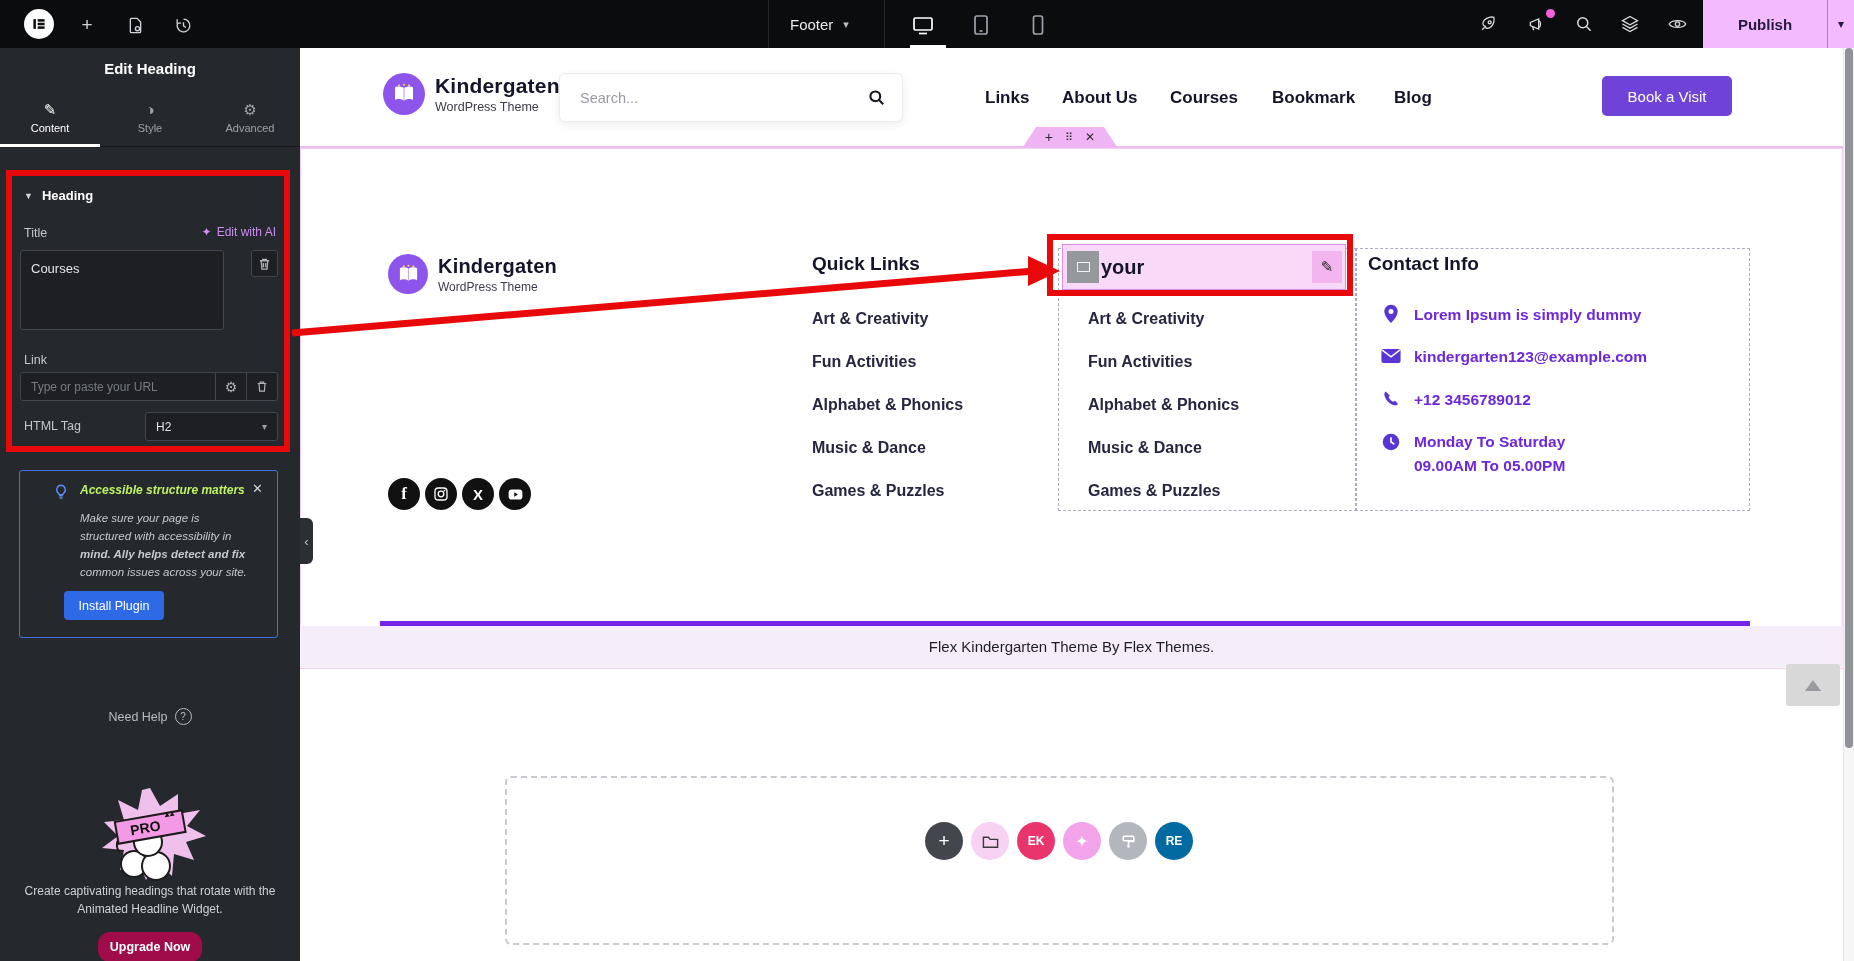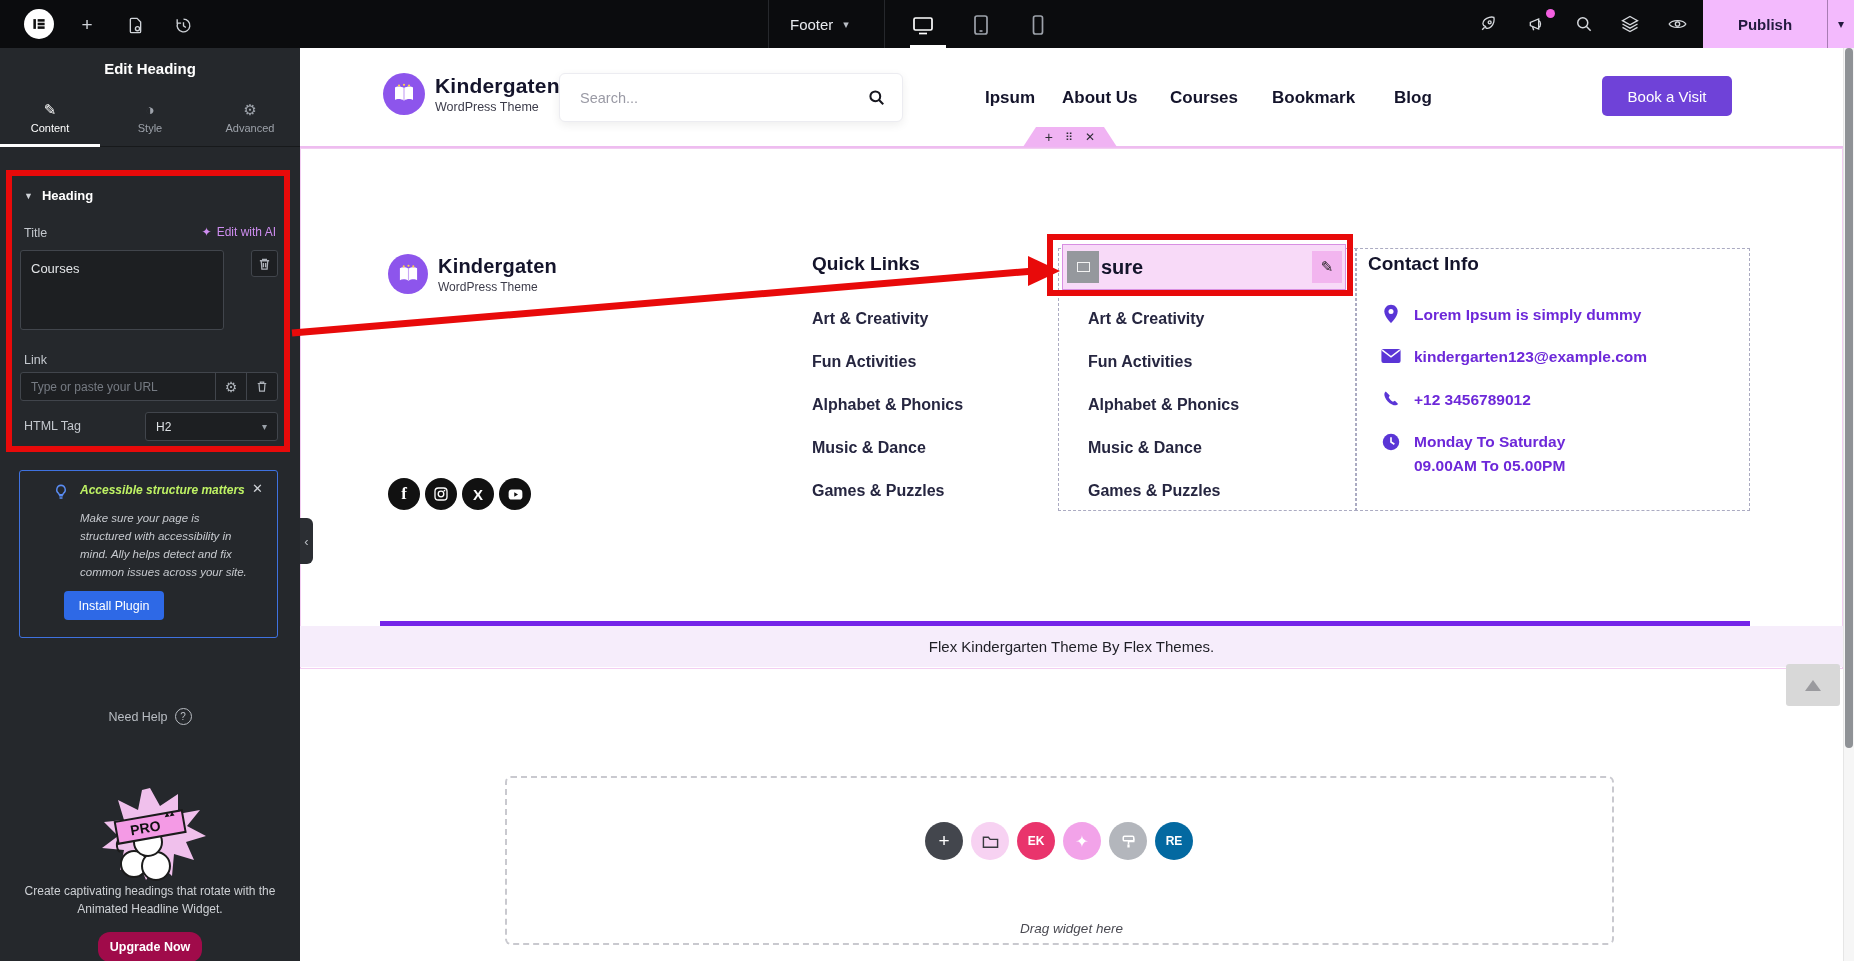--- a/index.html
+++ b/index.html
@@ -276,21 +276,21 @@
 
   <div class="abs notice">
     <svg class="abs" style="left:32px;top:12px;" width="18" height="18" viewBox="0 0 24 24" fill="none" stroke="#5a8df5" stroke-width="1.8">
       <path d="M9.5 17 h5 M10 20 h4"></path>
         <path d="M12 3 a6 6 0 0 1 3 11 l-.5 1.5 h-5 L9 14 a6 6 0 0 1 3-11 Z"></path>
     </svg>
     <div class="abs notice-title">Accessible structure matters</div>
     <div class="abs notice-x">✕</div>
     <div class="abs notice-line" style="top:38px;">Make sure your page is</div>
     <div class="abs notice-line" style="top:56px;">structured with accessibility in</div>
-    <div class="abs notice-line" style="top:74px;">mind. Ally helps detect and fix</div>
+    <div class="abs notice-line" style="top:74px;font-weight:bold;">mind. Ally helps detect and fix</div>
     <div class="abs notice-line" style="top:92px;">common issues across your site.</div>
     <button class="abs install-btn">Install Plugin</button>
   </div>
 
   <div class="abs need-help">
     <span>Need Help</span>
     <span class="q-circle">?</span>
   </div>
 
   <svg class="abs" style="left:90px;top:738px;" width="120" height="96" viewBox="0 0 120 96">
@@ -333,21 +333,21 @@
   <div class="abs search-box">
     <input class="search-input" placeholder="Search..." style="">
     <div class="search-btn">
       <svg width="19" height="19" viewBox="0 0 24 24" fill="none" stroke="#16161e" stroke-width="2.6">
         <circle cx="10.5" cy="10.5" r="6.2"></circle>
           <line x1="15.2" y1="15.2" x2="20.5" y2="20.5"></line>
       </svg>
     </div>
   </div>
 
-  <div class="abs nav-item" style="left:685px;">Ipsum</div>
+  <div class="abs nav-item" style="left:685px;">Links</div>
   <div class="abs nav-item" style="left:762px;">About Us</div>
   <div class="abs nav-item" style="left:870px;">Courses</div>
   <div class="abs nav-item" style="left:972px;">Bookmark</div>
   <div class="abs nav-item" style="left:1094px;">Blog</div>
   <button class="abs cta-btn">Book a Visit</button>
 
   <div class="abs handle-tab">
     <span style="font-size:14px;">+</span>
     <span style="font-size:11px;">⠿</span>
     <span>✕</span>
@@ -396,21 +396,21 @@
   <div class="abs f-link" style="left:512px;top:305px;">Fun Activities</div>
   <div class="abs f-link" style="left:512px;top:348px;">Alphabet &amp; Phonics</div>
   <div class="abs f-link" style="left:512px;top:391px;">Music &amp; Dance</div>
   <div class="abs f-link" style="left:512px;top:434px;">Games &amp; Puzzles</div>
 
   <div class="abs dashed-col" style="left:758px;top:200px;width:297px;height:261px;"></div>
   <div class="abs edit-field">
     <div class="drag-handle">
         <div class="dh"></div>
       </div>
-    <div style="font-size:20px;font-weight:800;color:#14142b;margin-left:2px;">sure</div>
+    <div style="font-size:20px;font-weight:800;color:#14142b;margin-left:2px;">your</div>
     <div class="edit-pencil">✎</div>
   </div>
   <div class="abs f-link" style="left:788px;top:262px;">Art &amp; Creativity</div>
   <div class="abs f-link" style="left:788px;top:305px;">Fun Activities</div>
   <div class="abs f-link" style="left:788px;top:348px;">Alphabet &amp; Phonics</div>
   <div class="abs f-link" style="left:788px;top:391px;">Music &amp; Dance</div>
   <div class="abs f-link" style="left:788px;top:434px;">Games &amp; Puzzles</div>
 
   <div class="abs dashed-col" style="left:1055px;top:200px;width:393px;height:261px;"></div>
   <div class="abs f-heading" style="left:1068px;top:205px;">Contact Info</div>
@@ -468,21 +468,20 @@
   <div class="abs add-btn" style="left: 809px; background: rgb(179, 182, 188);">
     <svg width="15" height="15" viewBox="0 0 20 20" fill="none" stroke="#fff" stroke-width="2">
       <rect x="3" y="3" width="14" height="6" rx="1.5"></rect>
         <path d="M17 6 v4 h-7 v4"></path>
         <rect x="8.5" y="14" width="3" height="4" fill="#fff" stroke="none"></rect>
     </svg>
   </div>
   <div class="abs add-btn" style="left: 855px; font-weight: bold; font-size: 12px; background: #0369a1;">
     <span>RE</span>
   </div>
-  <div class="abs drag-hint">Drag widget here</div>
 </div>
 
 <div class="abs red-box" style="left:6px;top:170px;width:284px;height:282px;"></div>
 <div class="abs red-box" style="left:1047px;top:234px;width:306px;height:62px;"></div>
 <svg id="arrow-svg" class="abs" width="1854" height="961" viewBox="0 0 1854 961">
   <line x1="292" y1="333" x2="1034" y2="271" stroke="#e80a0a" stroke-width="7"></line>
   <polygon points="1028,256 1028,286 1060,271" fill="#e80a0a"></polygon>
 </svg>
 
 <div class="abs scrollbar-track"></div>

